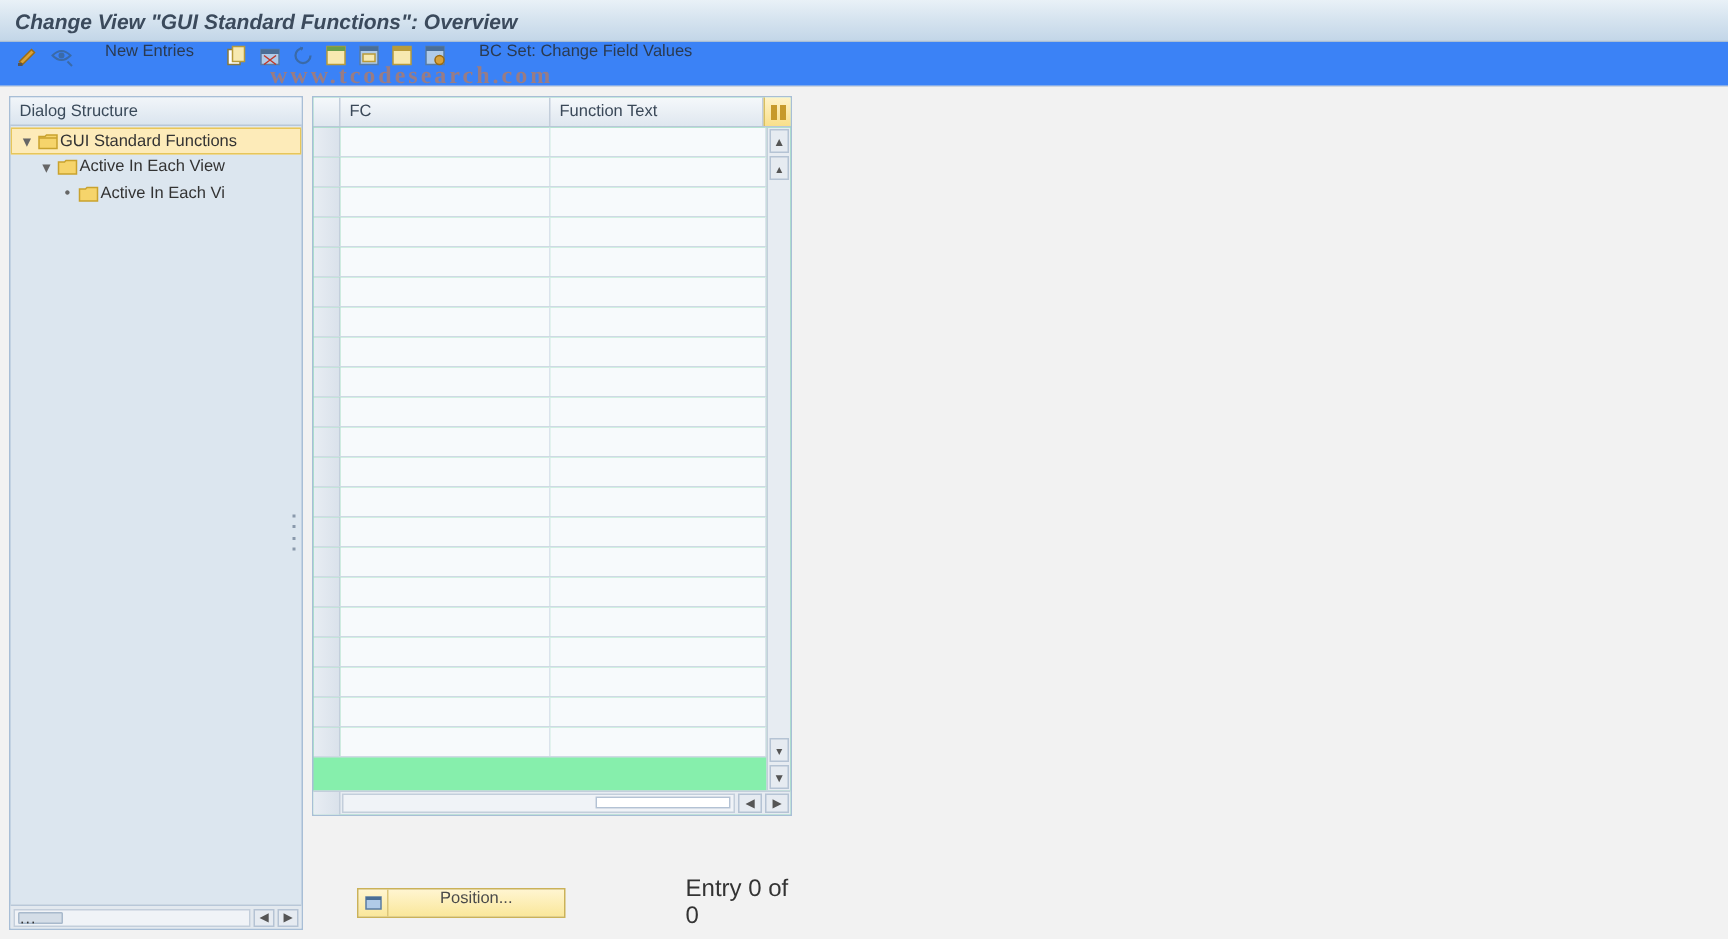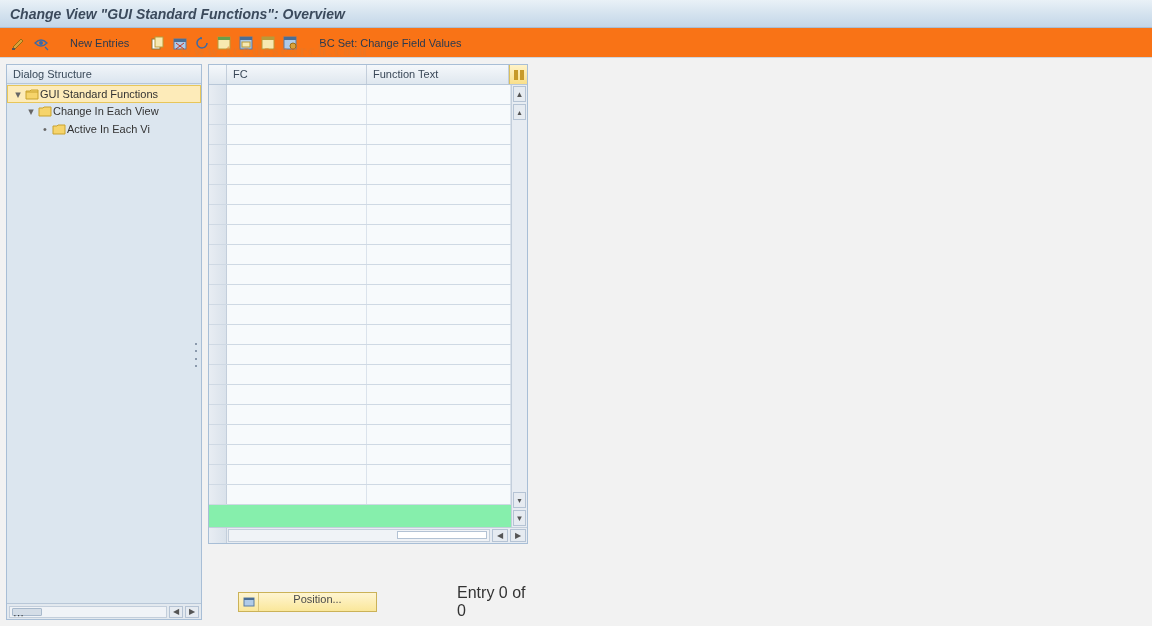--- a/index.html
+++ b/index.html
@@ -20,24 +20,23 @@
       display: flex;
       align-items: center;
     }
     .title-text {
       font-style: italic;
       font-weight: bold;
       font-size: 14px;
       color: #3b4a5c;
     }
     .toolbar {
-      background: #f97316;
+      background: #3b82f6;
       height: 30px;
       display: flex;
-      align-items: center;
       padding: 0 10px;
       gap: 4px;
       border-bottom: 1px solid #cdd5df;
     }
     .tb-icon {
       width: 18px;
       height: 18px;
       display: inline-flex;
       align-items: center;
       justify-content: center;
@@ -374,21 +373,21 @@
         </span>
         <span>GUI Standard Functions</span>
       </div>
       <div class="tree-item" style="padding-left:18px">
         <span class="tree-toggle">▾</span>
         <span class="tree-icon folder">
           <svg width="14" height="12">
               <path d="M1 3 L5 3 L6 2 L13 2 L13 11 L1 11 Z" fill="#f6d46b" stroke="#c9a22e"></path>
             </svg>
         </span>
-        <span>Change In Each View</span>
+        <span>Active In Each View</span>
       </div>
       <div class="tree-item" style="padding-left:32px">
         <span class="tree-toggle">•</span>
         <span class="tree-icon folder">
           <svg width="14" height="12">
               <path d="M1 3 L5 3 L6 2 L13 2 L13 11 L1 11 Z" fill="#f6d46b" stroke="#c9a22e"></path>
             </svg>
         </span>
         <span>Active In Each Vi</span>
       </div>

